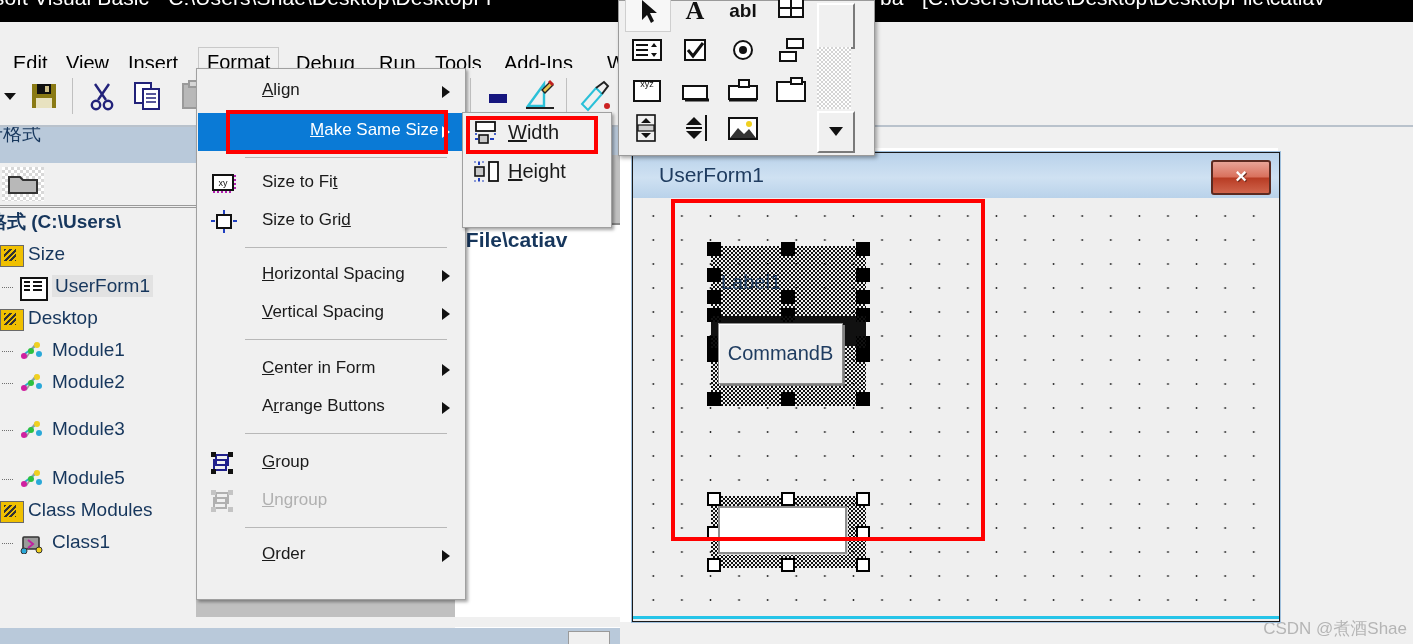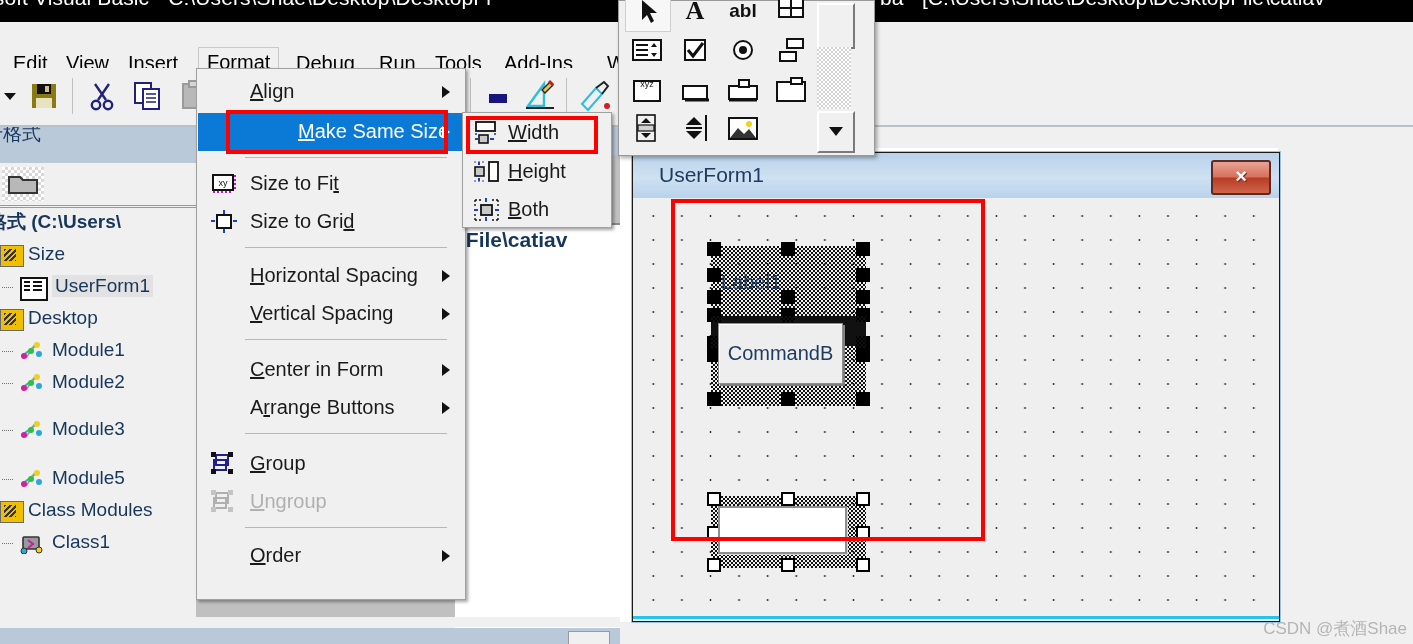--- a/index.html
+++ b/index.html
@@ -161,21 +161,21 @@
 
   
   #fmtmenu{
     left:196px;top:68px;width:268px;height:530px;background:#f0f0f0;
     border:1px solid #a0a0a0;box-shadow:2px 2px 3px rgba(0,0,0,.35);z-index:80;
   }
   #fmtmenu .row{
     position:absolute;left:1px;width:266px;height:38px;
   }
   #fmtmenu .row .lab{
-    position:absolute;left:52px;top:7px;font-size:20px;color:#1a1a1a;white-space:nowrap;
+    position:absolute;left:64px;top:7px;font-size:17px;color:#1a1a1a;white-space:nowrap;
   }
   #fmtmenu .row .lab u{text-decoration:underline;}
   #fmtmenu .row.dis .lab{color:#b0b0b0;}
   #fmtmenu .row.hl{background:#0a7ad6;left:1px;width:266px;}
   #fmtmenu .row.hl .lab{color:#fff;margin-left:48px;}
   #fmtmenu .row .arr{
     position:absolute;right:14px;top:13px;width:0;height:0;
     border-top:6px solid transparent;border-bottom:6px solid transparent;
     border-left:8px solid #111;
   }
@@ -635,30 +635,20 @@
       <svg width="30" height="26" viewBox="0 0 30 26">
         <rect x="17" y="3" width="9" height="19" fill="#fff" stroke="#111" stroke-width="1.8"></rect>
         <rect x="3" y="8" width="9" height="9" fill="#c8c8c8" stroke="#111" stroke-width="1.6"></rect>
         <path d="M7 3 v3 M7 19 v3" stroke="#2040c0" stroke-width="2"></path>
         <path d="M2 3 h12 M2 22 h12" stroke="#2040c0" stroke-width="1.2" stroke-dasharray="2 2"></path>
       </svg>
     </span>
     <span class="lab"><u>H</u>eight</span>
   </div>
 
-  <div class="row" style="top:78px">
-    <span class="mic">
-      <svg width="30" height="26" viewBox="0 0 30 26">
-        <rect x="9" y="8" width="11" height="10" fill="#c8c8c8" stroke="#111" stroke-width="1.8"></rect>
-        <path d="M14 1 v4 M14 20 v4 M2 13 h4 M23 13 h4" stroke="#2040c0" stroke-width="2"></path>
-        <path d="M3 3 h6 M3 3 v6 M26 3 h-6 M26 3 v6 M3 23 h6 M3 23 v-6 M26 23 h-6 M26 23 v-6" stroke="#111" stroke-width="1.4" stroke-dasharray="2 2"></path>
-      </svg>
-    </span>
-    <span class="lab"><u>B</u>oth</span>
-  </div>
 </div>
 
 <div class="redbox" style="left:466px;top:116px;width:124px;height:30px"></div>
 
 <div id="toolbox" class="abs">
 
   <div class="tool on" style="left:6px;top:-8px">
     <svg width="44" height="37" viewBox="0 0 44 37">
         <path d="M16 6 L16 26 L21 21 L25 29 L28 27 L24 19 L31 19 Z" fill="#111"></path>
       </svg>

